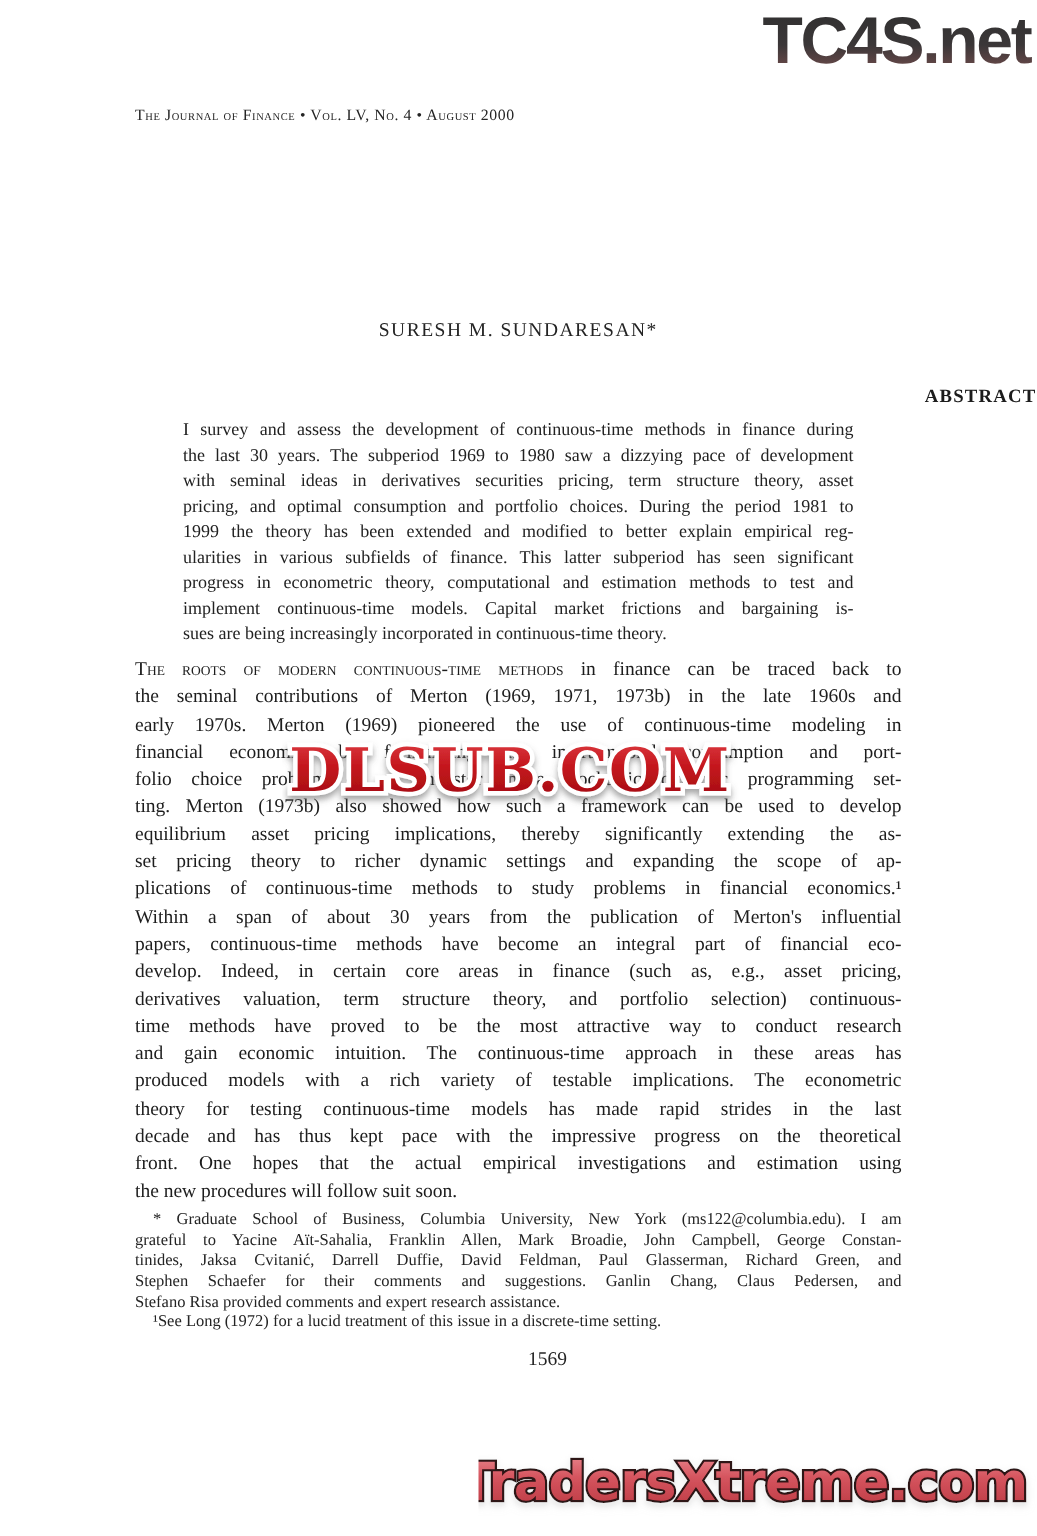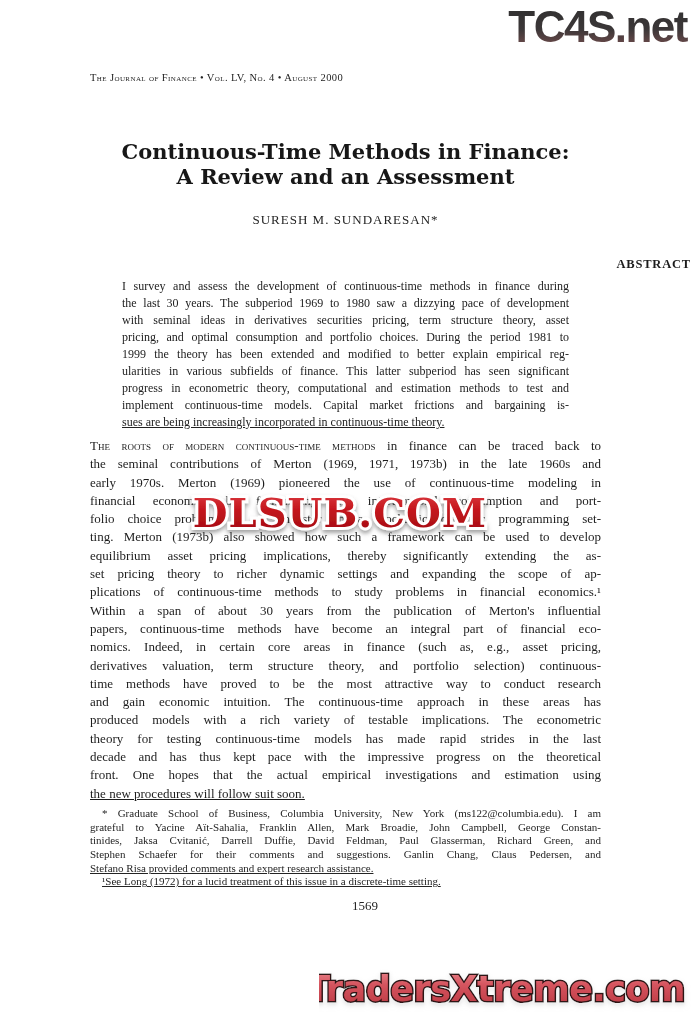--- a/index.html
+++ b/index.html
@@ -34,21 +34,21 @@
   .abstract-block {
     position:absolute; left:122px; top:277px; width:447px;
     font-size:12px; line-height:17px; color:#222;
   }
   
   .body-block {
     position:absolute; left:90px; top:436px; width:511px;
     font-size:13px; line-height:18.3px; color:#1d1d1d;
   }
   .jline { text-align:justify; text-align-last:justify; white-space:normal; }
-  [data-bind-list] > .jline:last-child { text-align-last:left;text-decoration:underline; }
+  [data-bind-list] > .jline:last-child { text-align-last:left; }
   .smallcaps { font-variant:small-caps; }
   
   .footnote-block {
     position:absolute; left:90px; top:806px; width:511px;
     font-size:11px; line-height:13.65px; color:#242424;
   }
   .footnote-block [data-bind-list] > .jline:first-child { text-indent:12px; }
   
   .page-number {
     position:absolute; left:0; top:897px; width:100%;
@@ -73,24 +73,20 @@
           <stop offset="55%" stop-color="#3b3738"></stop>
           <stop offset="100%" stop-color="#7b5050"></stop>
         </linearGradient>
       </defs>
       <text x="202" y="41" text-anchor="end" font-family="Liberation Sans, sans-serif" font-weight="bold" font-size="44" letter-spacing="-1.5" fill="url(#gTop)" data-bind="watermarks.top">TC4S.net</text>
     </svg>
   </div>
 
   <div class="journal-line" data-bind="journal.header">The Journal of Finance • Vol. LV, No. 4 • August 2000</div>
 
-  <div class="title-block">
-    <div data-bind="title.line1">Continuous-Time Methods in Finance:</div>
-    <div data-bind="title.line2">A Review and an Assessment</div>
-  </div>
 
   <div class="author-line" data-bind="author">SURESH M. SUNDARESAN*</div>
 
   <div class="abstract-heading" data-bind="abstract.heading">ABSTRACT</div>
   <div class="abstract-block" data-bind-list="abstract.lines">
       <div class="jline">I survey and assess the development of continuous-time methods in finance during</div>
       <div class="jline">the last 30 years. The subperiod 1969 to 1980 saw a dizzying pace of development</div>
       <div class="jline">with seminal ideas in derivatives securities pricing, term structure theory, asset</div>
       <div class="jline">pricing, and optimal consumption and portfolio choices. During the period 1981 to</div>
       <div class="jline">1999 the theory has been extended and modified to better explain empirical reg-</div>
@@ -108,21 +104,21 @@
         <div class="jline">the seminal contributions of Merton (1969, 1971, 1973b) in the late 1960s and</div>
         <div class="jline">early 1970s. Merton (1969) pioneered the use of continuous-time modeling in</div>
         <div class="jline">financial economics by formulating the intertemporal consumption and port-</div>
         <div class="jline">folio choice problem of an investor in a stochastic dynamic programming set-</div>
         <div class="jline">ting. Merton (1973b) also showed how such a framework can be used to develop</div>
         <div class="jline">equilibrium asset pricing implications, thereby significantly extending the as-</div>
         <div class="jline">set pricing theory to richer dynamic settings and expanding the scope of ap-</div>
         <div class="jline">plications of continuous-time methods to study problems in financial economics.¹</div>
         <div class="jline">Within a span of about 30 years from the publication of Merton's influential</div>
         <div class="jline">papers, continuous-time methods have become an integral part of financial eco-</div>
-        <div class="jline">nomics. Indeed, in certain core areas in finance (such as, e.g., asset pricing,</div>
+        <div class="jline">develop. Indeed, in certain core areas in finance (such as, e.g., asset pricing,</div>
         <div class="jline">derivatives valuation, term structure theory, and portfolio selection) continuous-</div>
         <div class="jline">time methods have proved to be the most attractive way to conduct research</div>
         <div class="jline">and gain economic intuition. The continuous-time approach in these areas has</div>
         <div class="jline">produced models with a rich variety of testable implications. The econometric</div>
         <div class="jline">theory for testing continuous-time models has made rapid strides in the last</div>
         <div class="jline">decade and has thus kept pace with the impressive progress on the theoretical</div>
         <div class="jline">front. One hopes that the actual empirical investigations and estimation using</div>
         <div class="jline">the new procedures will follow suit soon.</div>
       </div>
   </div>

